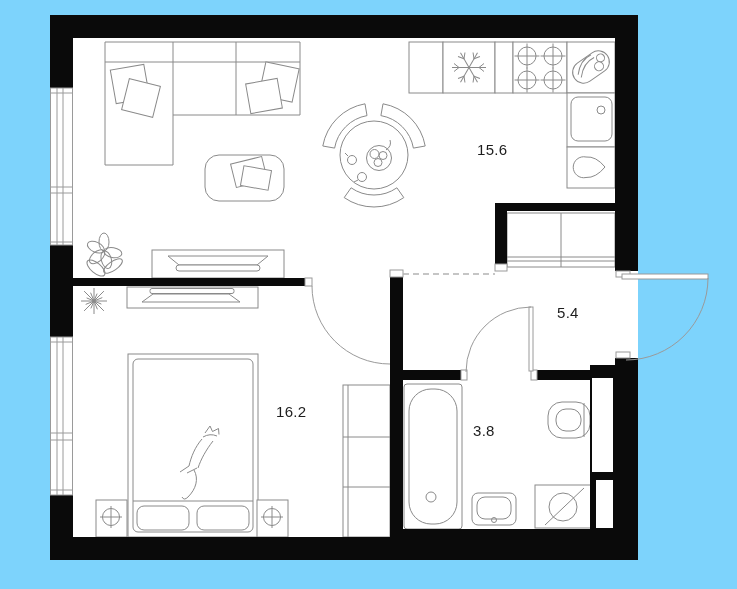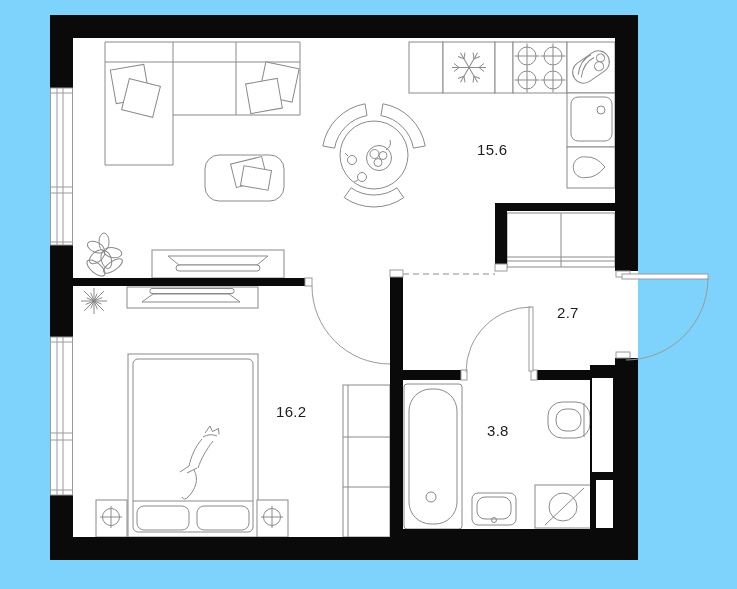--- a/index.html
+++ b/index.html
@@ -280,16 +280,16 @@
     <path d="M312 286 A78 78 0 0 0 390 364"></path>
     <g>
       <rect x="529" y="307" width="4" height="64" fill="#ffffff"></rect>
       <path d="M531 307 A65 65 0 0 0 466 372"></path>
     </g>
   </g>
 </svg>
 
 <div class="room-label" style="left:477px;top:141px;">15.6</div>
 <div class="room-label" style="left:276px;top:403px;">16.2</div>
-<div class="room-label" style="left:557px;top:304px;">2.7</div>
-<div class="room-label" style="left:487px;top:422px;">3.8</div>
+<div class="room-label" style="left:557px;top:304px;">5.4</div>
+<div class="room-label" style="left:473px;top:422px;">3.8</div>
 
 </div>
 
 </body></html>

